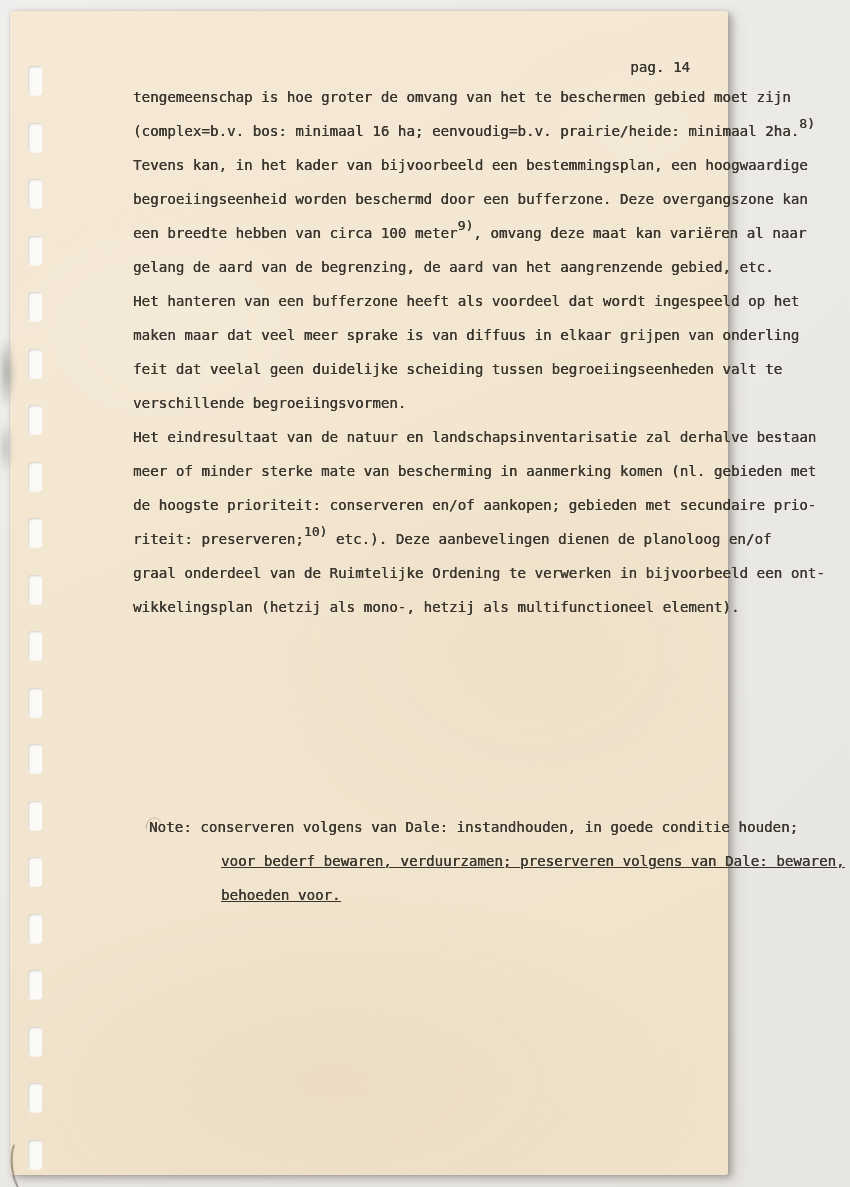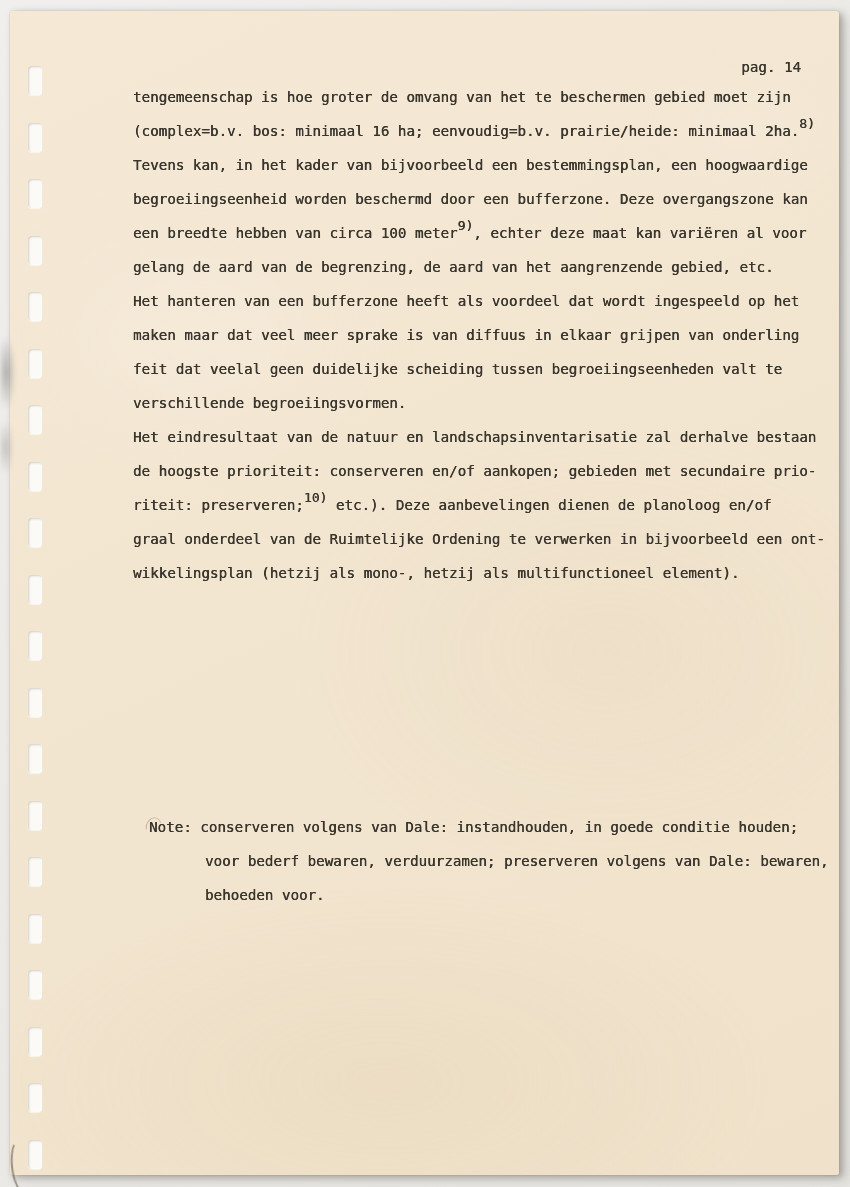--- a/index.html
+++ b/index.html
@@ -2,21 +2,21 @@
 <html><head>
 <meta charset="utf-8">
 <style>
   html,body{margin:0;padding:0;}
   body{
     width:850px;height:1187px;position:relative;overflow:hidden;
     background:linear-gradient(135deg,#f0efed 0%,#ebeae7 45%,#e7e5e1 100%);
     font-family:"DejaVu Sans Mono","Liberation Mono",monospace;
   }
   .paper{
-    position:absolute;left:10px;top:11px;width:829px;height:1164px;
+    position:absolute;left:10px;top:11px;width:718px;height:1164px;
     background:linear-gradient(155deg,#f5e9d6 0%,#f3e6d1 40%,#f0e2ca 100%);
     border-radius:3px;
     box-shadow:3px 2px 6px rgba(110,104,96,.45),7px 5px 12px rgba(125,119,110,.25),0 0 0 1px rgba(0,0,0,.04);
   }
   .texture{
     position:absolute;inset:0;border-radius:3px;pointer-events:none;
     background:
       radial-gradient(ellipse 320px 220px at 22% 28%,rgba(255,255,255,.14),transparent 70%),
       radial-gradient(ellipse 420px 300px at 72% 55%,rgba(214,193,158,.12),transparent 75%),
       radial-gradient(ellipse 520px 260px at 45% 92%,rgba(208,186,148,.14),transparent 75%),
@@ -31,21 +31,21 @@
     position:absolute;top:48px;right:38px;
     font-size:14.2px;color:#3a362e;text-shadow:.3px 0 0 currentColor;white-space:pre;
   }
   .body-text{position:absolute;left:123px;top:69px;width:690px;}
   .note-block{position:absolute;left:139px;top:799px;width:690px;}
   .tline{
     height:34px;line-height:34px;font-size:14.2px;color:#3a362e;
     text-shadow:.3px 0 0 currentColor;white-space:pre;
   }
   .tline .sup{position:relative;top:-8px;font-size:13px;}
-  .note-indent{margin-left:56px;}
+  .note-indent{margin-left:72px;text-decoration:underline;}
   .smudge{
     position:absolute;pointer-events:none;filter:blur(2px);
   }
   .smudge.s1{left:0;top:335px;width:16px;height:75px;
     background:radial-gradient(ellipse at 40% 50%,rgba(125,124,120,.55),transparent 70%);}
   .smudge.s2{left:0;top:420px;width:14px;height:55px;
     background:radial-gradient(ellipse at 40% 50%,rgba(135,134,130,.40),transparent 70%);}
   .pencil-mark{
     position:absolute;left:136px;top:806px;width:13px;height:16px;
     border:1.6px solid transparent;border-left-color:rgba(112,106,98,.45);border-top-color:rgba(112,106,98,.28);
@@ -83,27 +83,28 @@
       <div class="hole" style="top: 1015.5px;"></div>
       <div class="hole" style="top: 1072px;"></div>
       <div class="hole" style="top: 1128.5px;"></div>
     </div>
   <div class="page-num">pag. 14</div>
   <div class="body-text" id="body-text">
       <div class="tline"><span>tengemeenschap is hoe groter de omvang van het te beschermen gebied moet zijn</span></div>
       <div class="tline"><span>(complex=b.v. bos: minimaal 16 ha; eenvoudig=b.v. prairie/heide: minimaal 2ha.</span><span class="sup">8)</span></div>
       <div class="tline"><span>Tevens kan, in het kader van bijvoorbeeld een bestemmingsplan, een hoogwaardige</span></div>
       <div class="tline"><span>begroeiingseenheid worden beschermd door een bufferzone. Deze overgangszone kan</span></div>
-      <div class="tline"><span>een breedte hebben van circa 100 meter</span><span class="sup">9)</span><span>, echter deze maat kan variëren al voor</span></div>
+      <div class="tline"><span>een breedte hebben van circa 100 meter</span><span class="sup">9)</span><span>, omvang deze maat kan variëren al naar</span></div>
       <div class="tline"><span>gelang de aard van de begrenzing, de aard van het aangrenzende gebied, etc.</span></div>
       <div class="tline"><span>Het hanteren van een bufferzone heeft als voordeel dat wordt ingespeeld op het</span></div>
       <div class="tline"><span>maken maar dat veel meer sprake is van diffuus in elkaar grijpen van onderling</span></div>
       <div class="tline"><span>feit dat veelal geen duidelijke scheiding tussen begroeiingseenheden valt te</span></div>
       <div class="tline"><span>verschillende begroeiingsvormen.</span></div>
       <div class="tline"><span>Het eindresultaat van de natuur en landschapsinventarisatie zal derhalve bestaan</span></div>
+      <div class="tline"><span>meer of minder sterke mate van bescherming in aanmerking komen (nl. gebieden met</span></div>
       <div class="tline"><span>de hoogste prioriteit: conserveren en/of aankopen; gebieden met secundaire prio-</span></div>
       <div class="tline"><span>riteit: preserveren;</span><span class="sup">10)</span><span> etc.). Deze aanbevelingen dienen de planoloog en/of</span></div>
       <div class="tline"><span>graal onderdeel van de Ruimtelijke Ordening te verwerken in bijvoorbeeld een ont-</span></div>
       <div class="tline"><span>wikkelingsplan (hetzij als mono-, hetzij als multifunctioneel element).</span></div>
     </div>
   <div class="note-block" id="note-block">
       <div class="tline"><span>Note: </span><span>conserveren volgens van Dale: instandhouden, in goede conditie houden;</span></div>
       <div class="tline note-indent"><span>voor bederf bewaren, verduurzamen; preserveren volgens van Dale: bewaren,</span></div>
       <div class="tline note-indent"><span>behoeden voor.</span></div>
     </div>

